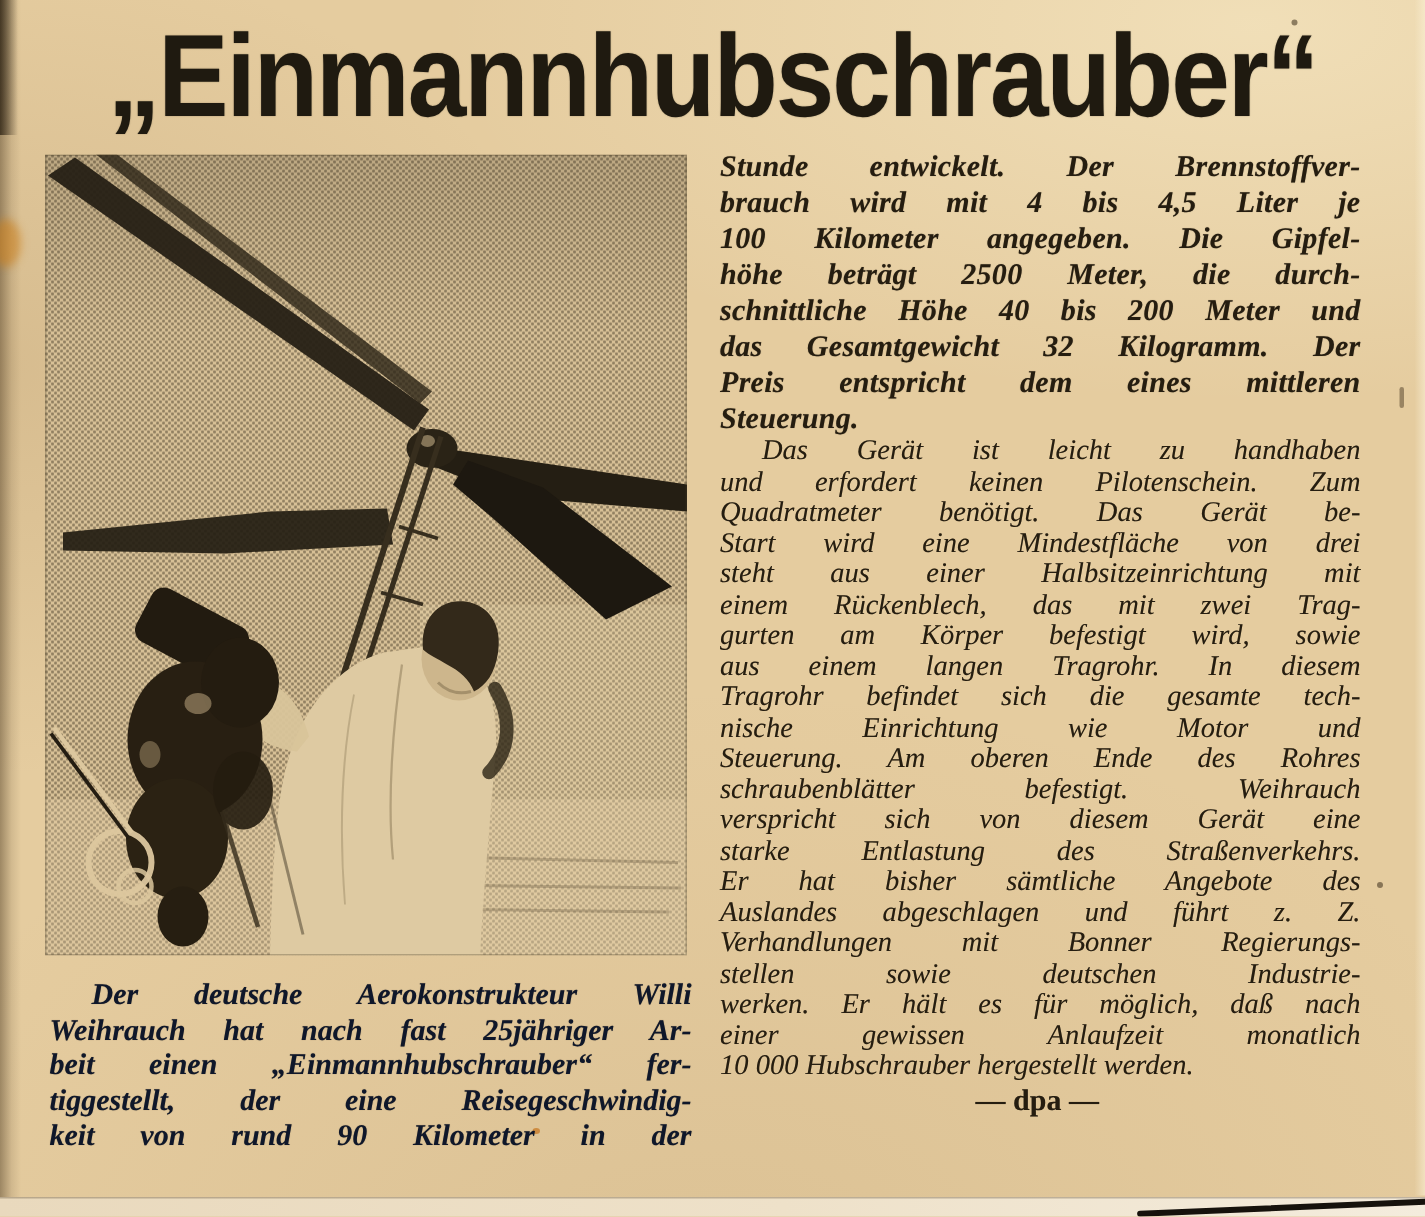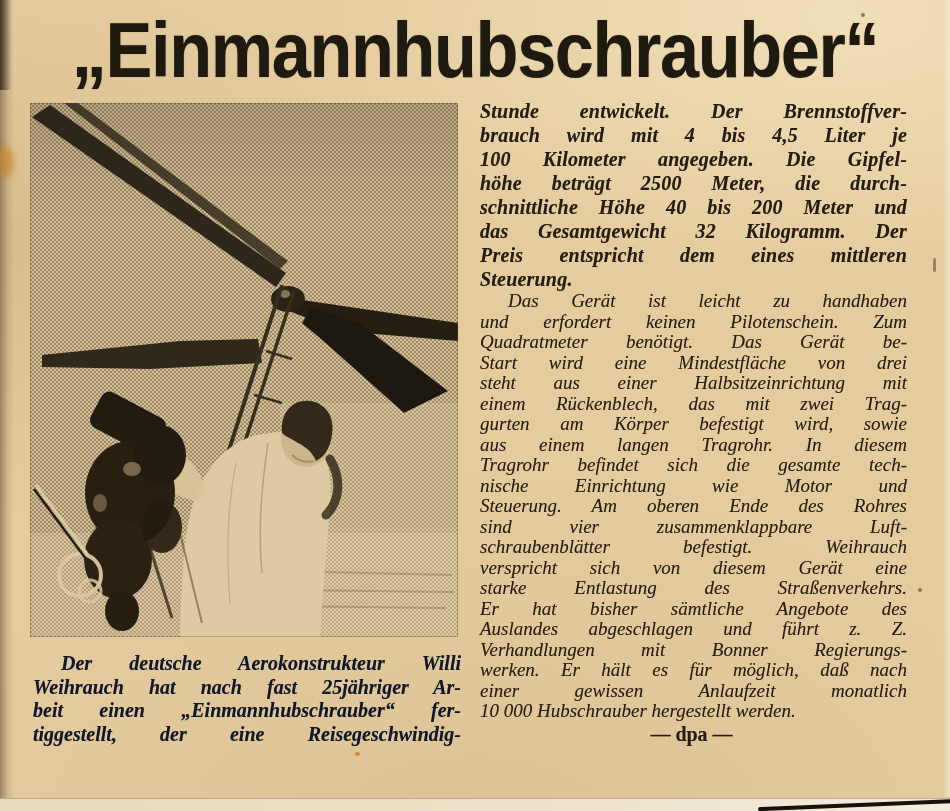--- a/index.html
+++ b/index.html
@@ -167,20 +167,21 @@
 
     <rect x="0.5" y="0.5" width="427" height="533" fill="none" stroke="#463a26" opacity=".3"></rect>
   </svg>
 </div>
 
 <div class="caption">
   <div class="ln first">Der deutsche Aerokonstrukteur Willi</div>
   <div class="ln">Weihrauch hat nach fast 25jähriger Ar-</div>
   <div class="ln">beit einen „Einmannhubschrauber“ fer-</div>
   <div class="ln">tiggestellt, der eine Reisegeschwindig-</div>
+  <div class="ln">keit von rund 90 Kilometer in der</div>
 </div>
 
 <div class="col2">
   <div class="p1">
     <div class="ln">Stunde entwickelt. Der Brennstoffver-</div>
     <div class="ln">brauch wird mit 4 bis 4,5 Liter je</div>
     <div class="ln">100 Kilometer angegeben. Die Gipfel-</div>
     <div class="ln">höhe beträgt 2500 Meter, die durch-</div>
     <div class="ln">schnittliche Höhe 40 bis 200 Meter und</div>
     <div class="ln">das Gesamtgewicht 32 Kilogramm. Der</div>
@@ -192,25 +193,25 @@
     <div class="ln">und erfordert keinen Pilotenschein. Zum</div>
     <div class="ln">Quadratmeter benötigt. Das Gerät be-</div>
     <div class="ln">Start wird eine Mindestfläche von drei</div>
     <div class="ln">steht aus einer Halbsitzeinrichtung mit</div>
     <div class="ln">einem Rückenblech, das mit zwei Trag-</div>
     <div class="ln">gurten am Körper befestigt wird, sowie</div>
     <div class="ln">aus einem langen Tragrohr. In diesem</div>
     <div class="ln">Tragrohr befindet sich die gesamte tech-</div>
     <div class="ln">nische Einrichtung wie Motor und</div>
     <div class="ln">Steuerung. Am oberen Ende des Rohres</div>
-    <div class="ln">sind vier zusammenklappbare Luft-</div>
     <div class="ln">schraubenblätter befestigt. Weihrauch</div>
     <div class="ln">verspricht sich von diesem Gerät eine</div>
     <div class="ln">starke Entlastung des Straßenverkehrs.</div>
     <div class="ln">Er hat bisher sämtliche Angebote des</div>
     <div class="ln">Auslandes abgeschlagen und führt z. Z.</div>
     <div class="ln">Verhandlungen mit Bonner Regierungs-</div>
+    <div class="ln">stellen sowie deutschen Industrie-</div>
     <div class="ln">werken. Er hält es für möglich, daß nach</div>
     <div class="ln">einer gewissen Anlaufzeit monatlich</div>
     <div class="ln end">10 000 Hubschrauber hergestellt werden.</div>
     <div class="byline">— dpa —</div>
   </div>
 </div>
 
 </body></html>

